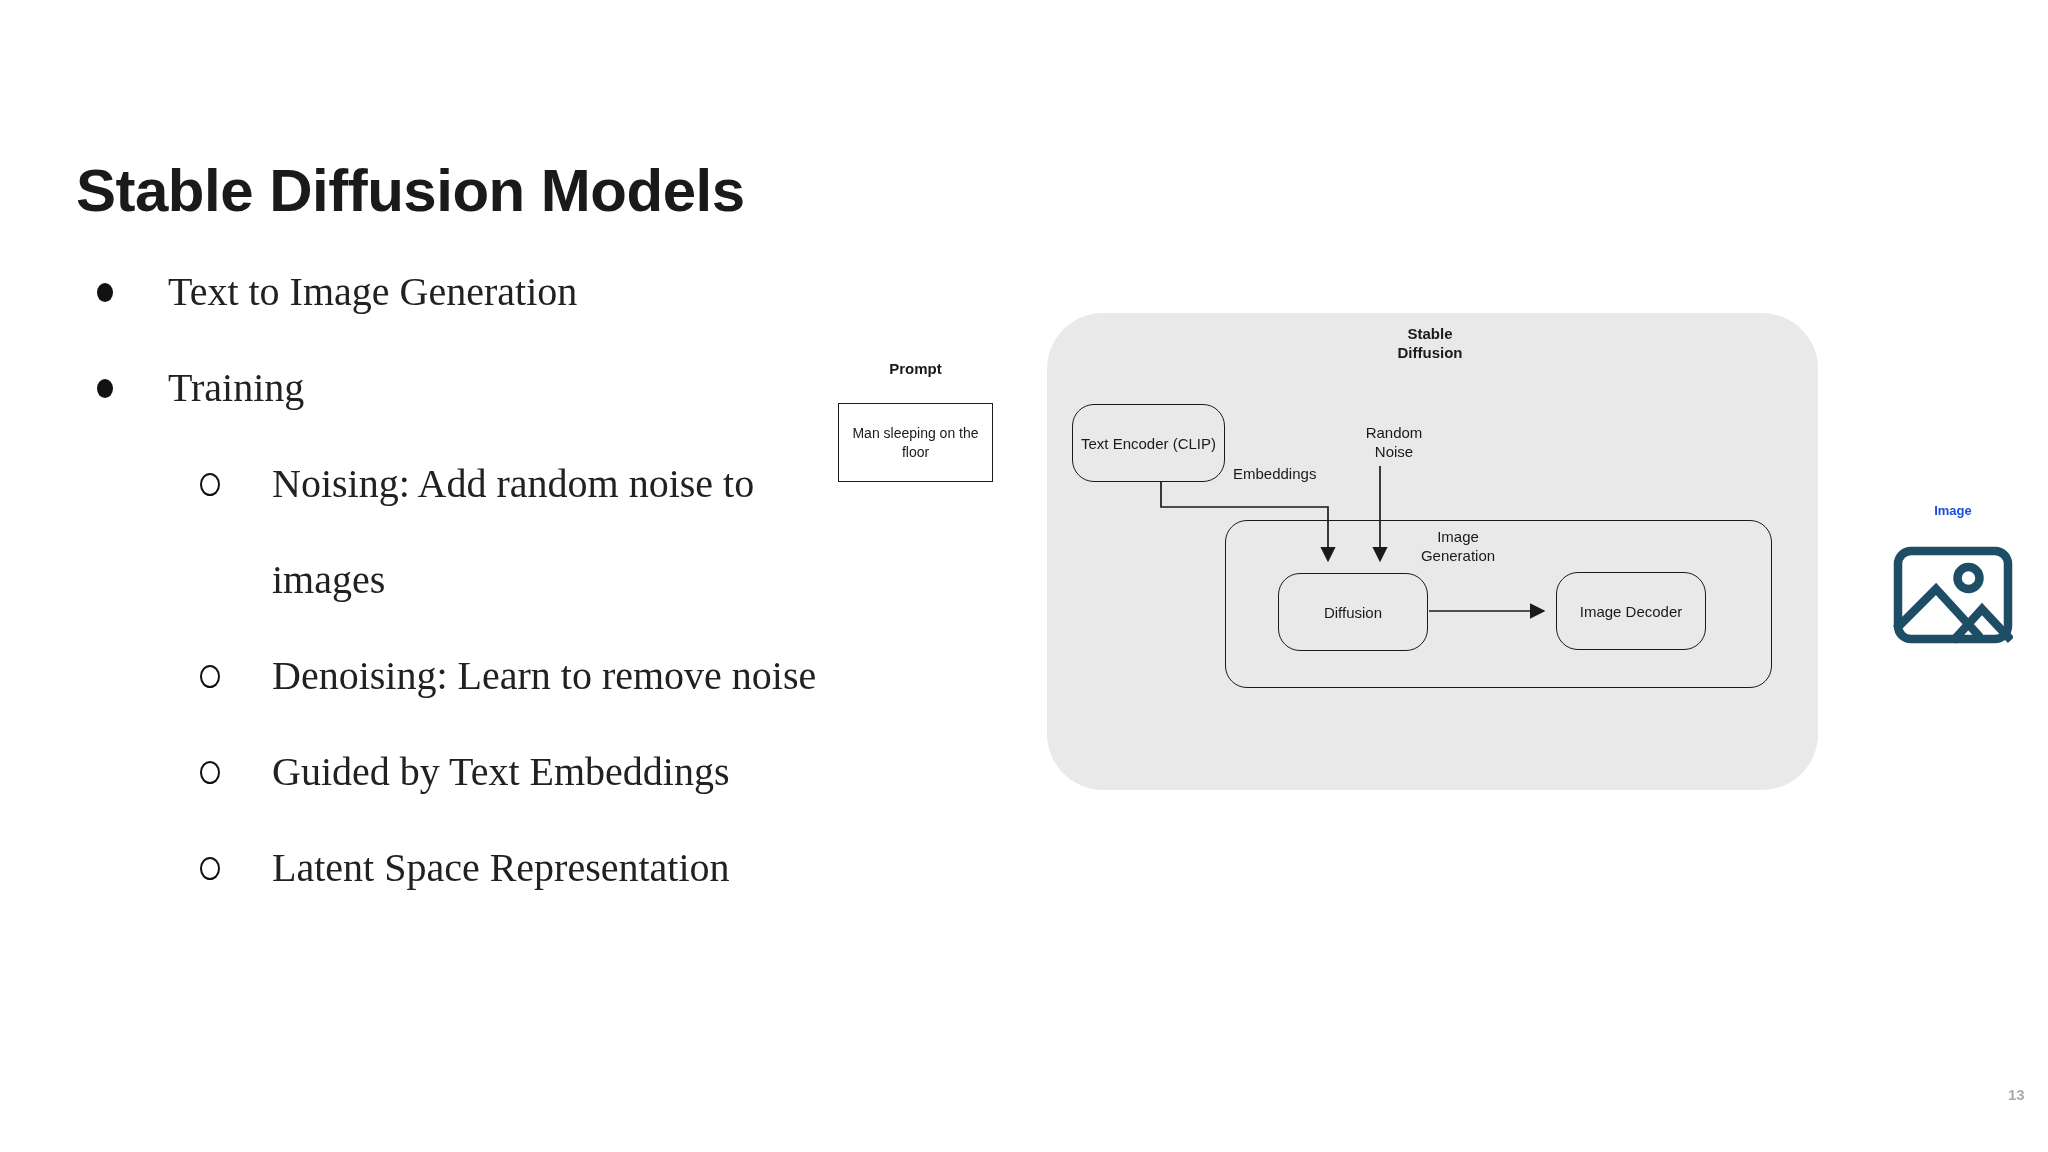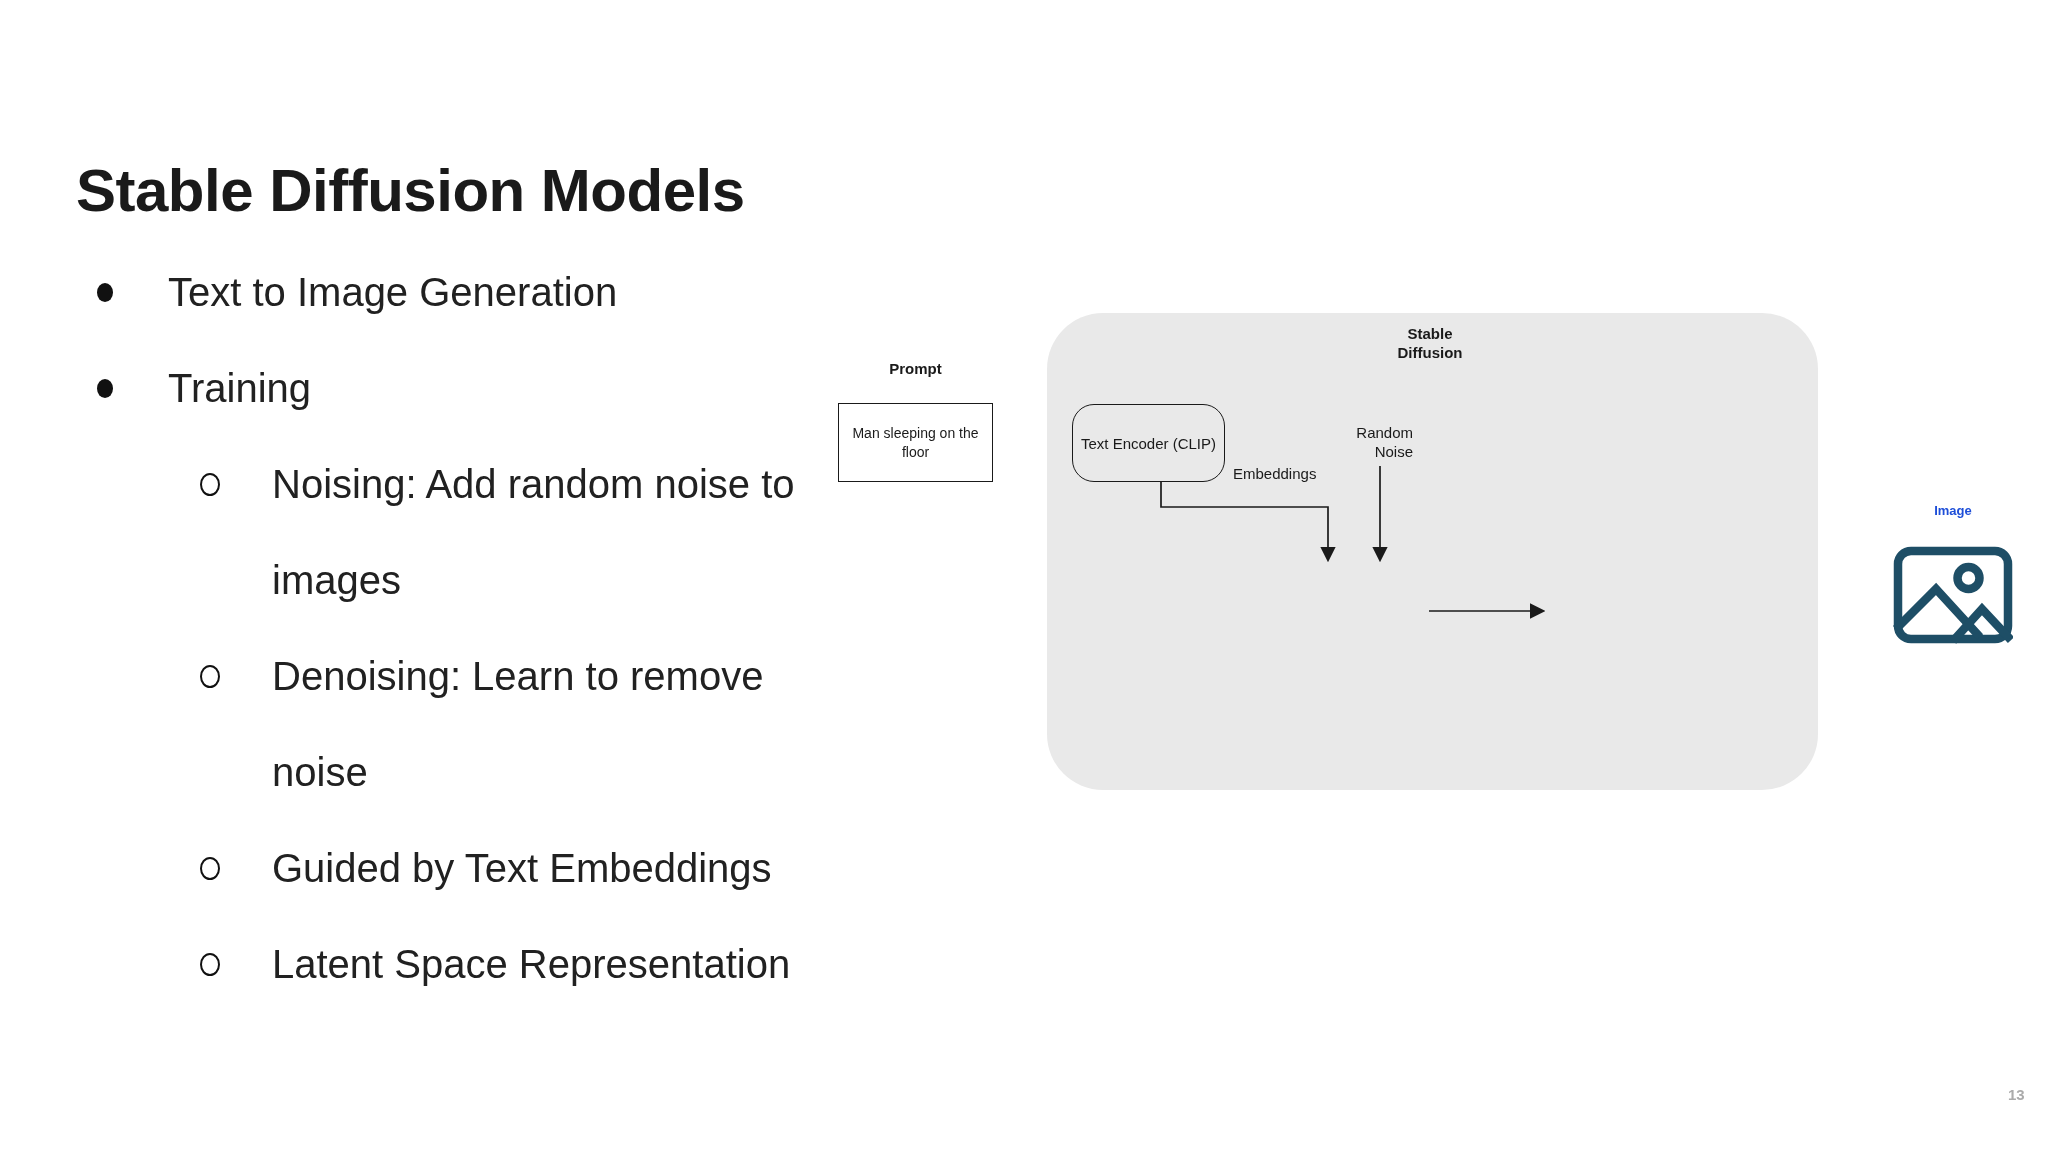--- a/index.html
+++ b/index.html
@@ -12,21 +12,21 @@
   
   .title{
     position:absolute;left:66px;top:146px;margin:10px;
     font-size:60px;font-weight:800;letter-spacing:-0.5px;color:#1a1a1a;
     white-space:nowrap;
   }
   .bullets{
     position:absolute;left:88px;top:244px;width:764px;
     font-size:40px;line-height:96px;color:#212121;
   }
-  .li1,.li2{display:flex;align-items:flex-start;}
+  .li1,.li2{display:flex;align-items:flex-start;font-family:Liberation Serif, serif;}
   .li2{margin-left:104px;}
   .bcell{flex:0 0 80px;height:96px;display:flex;align-items:center;}
   .dot{display:inline-block;width:16px;height:19px;border-radius:50%;background:#111;margin-left:9px;}
   .ring{display:inline-block;width:16px;height:19px;border-radius:50%;border:2.2px solid #111;background:transparent;margin-left:8px;}
   .btext{flex:1 1 auto;}
   
   .prompt-label{
     position:absolute;left:838px;top:360px;width:155px;text-align:center;
     font-size:15px;font-weight:bold;color:#1a1a1a;
   }
@@ -47,21 +47,21 @@
     font-size:15px;font-weight:bold;line-height:19px;color:#1a1a1a;
   }
   .node{
     position:absolute;box-sizing:border-box;border:1.6px solid #1a1a1a;border-radius:22px;
     display:flex;align-items:center;justify-content:center;text-align:center;
     font-size:15px;color:#1a1a1a;background:transparent;
   }
   .te{left:25px;top:91px;width:153px;height:78px;padding:0 4px;}
   .lbl{position:absolute;font-size:15px;color:#1a1a1a;}
   .emb{left:186px;top:152px;}
-  .rn{left:296px;top:110px;width:70px;text-align:right;line-height:19px;}
+  .rn{left:312px;top:110px;width:70px;text-align:center;line-height:19px;}
   .ig{
     position:absolute;left:178px;top:207px;width:547px;height:168px;box-sizing:border-box;
     border:1.6px solid #1a1a1a;border-radius:22px;
   }
   .ig-title{
     position:absolute;left:187px;top:6px;width:90px;text-align:center;
     font-size:15px;line-height:19px;color:#1a1a1a;
   }
   .diff{left:52px;top:52px;width:150px;height:78px;}
   .dec{left:330px;top:51px;width:150px;height:78px;}
@@ -137,20 +137,25 @@
       <g fill="none" stroke-width="1.7" stroke="#1a1a1a">
         <path d="M114 169 L114 194 L281 194 L281 247" marker-end="url(#ah)"></path>
         <path d="M333 153 L333 247" marker-end="url(#ah)"></path>
         <path d="M382 298 L496 298" marker-end="url(#ah)"></path>
       </g>
     </svg>
     <div class="sd-title">Stable Diffusion</div>
     <div class="node te">Text Encoder (CLIP)</div>
     <div class="lbl emb">Embeddings</div>
     <div class="lbl rn">Random Noise</div>
+    <div class="ig">
+      <div class="ig-title">Image Generation</div>
+      <div class="node diff">Diffusion</div>
+      <div class="node dec">Image Decoder</div>
+    </div>
   </div>
 
   <div class="img-label">Image</div>
   <svg class="img-icon" width="120" height="106" viewBox="0 0 120 106" xmlns="http://www.w3.org/2000/svg">
     <g fill="none" stroke-width="8.5" stroke-linejoin="miter" stroke="#1e4e66">
       <rect x="5" y="9" width="110" height="88" rx="13"></rect>
       <circle cx="75.5" cy="36" r="11"></circle>
       <path d="M3 87 L43 47 L87 95"></path>
       <path d="M60 99 L89 67 L118 98"></path>
     </g>

